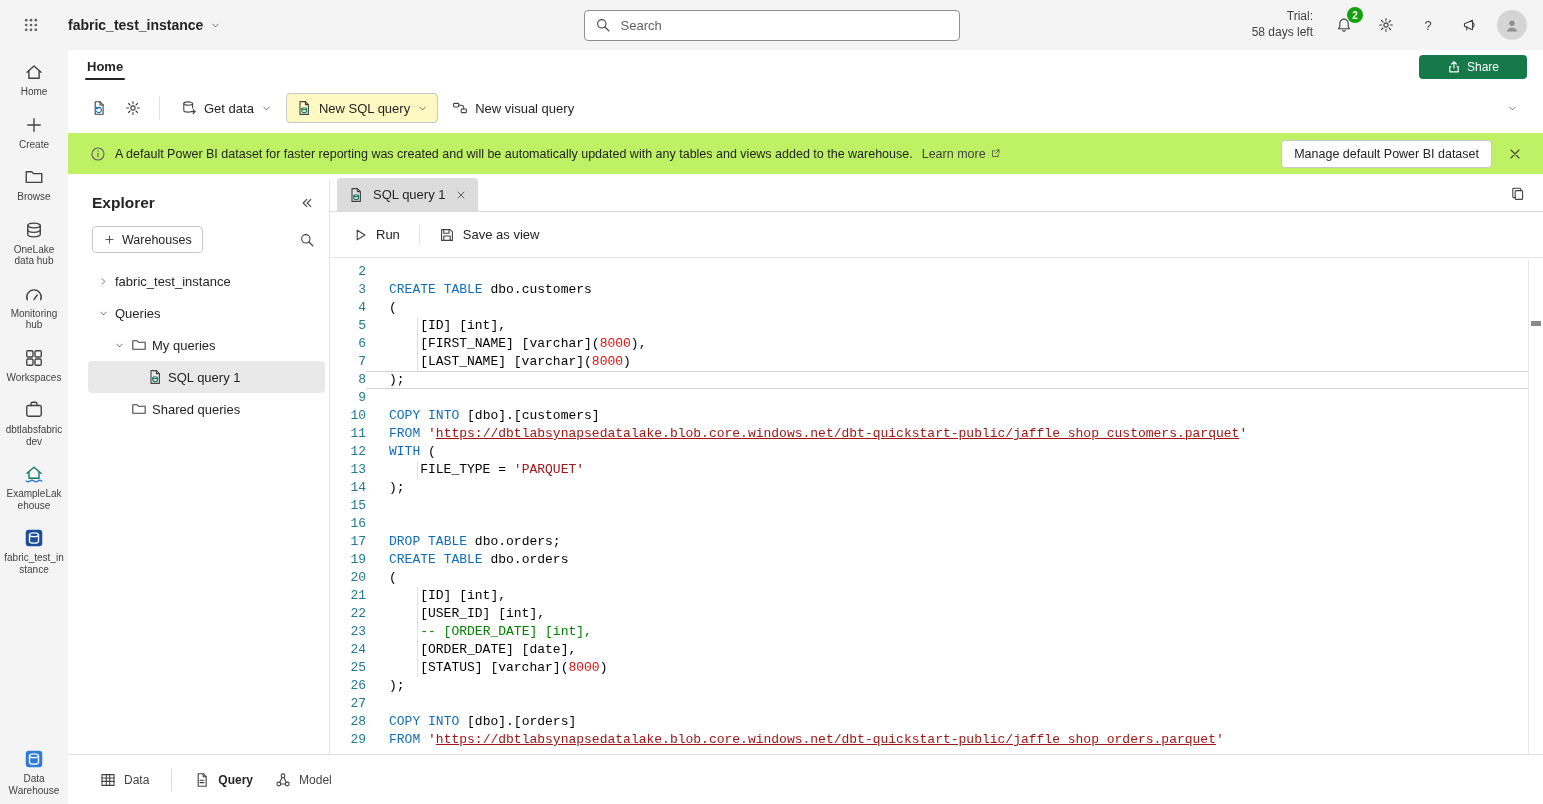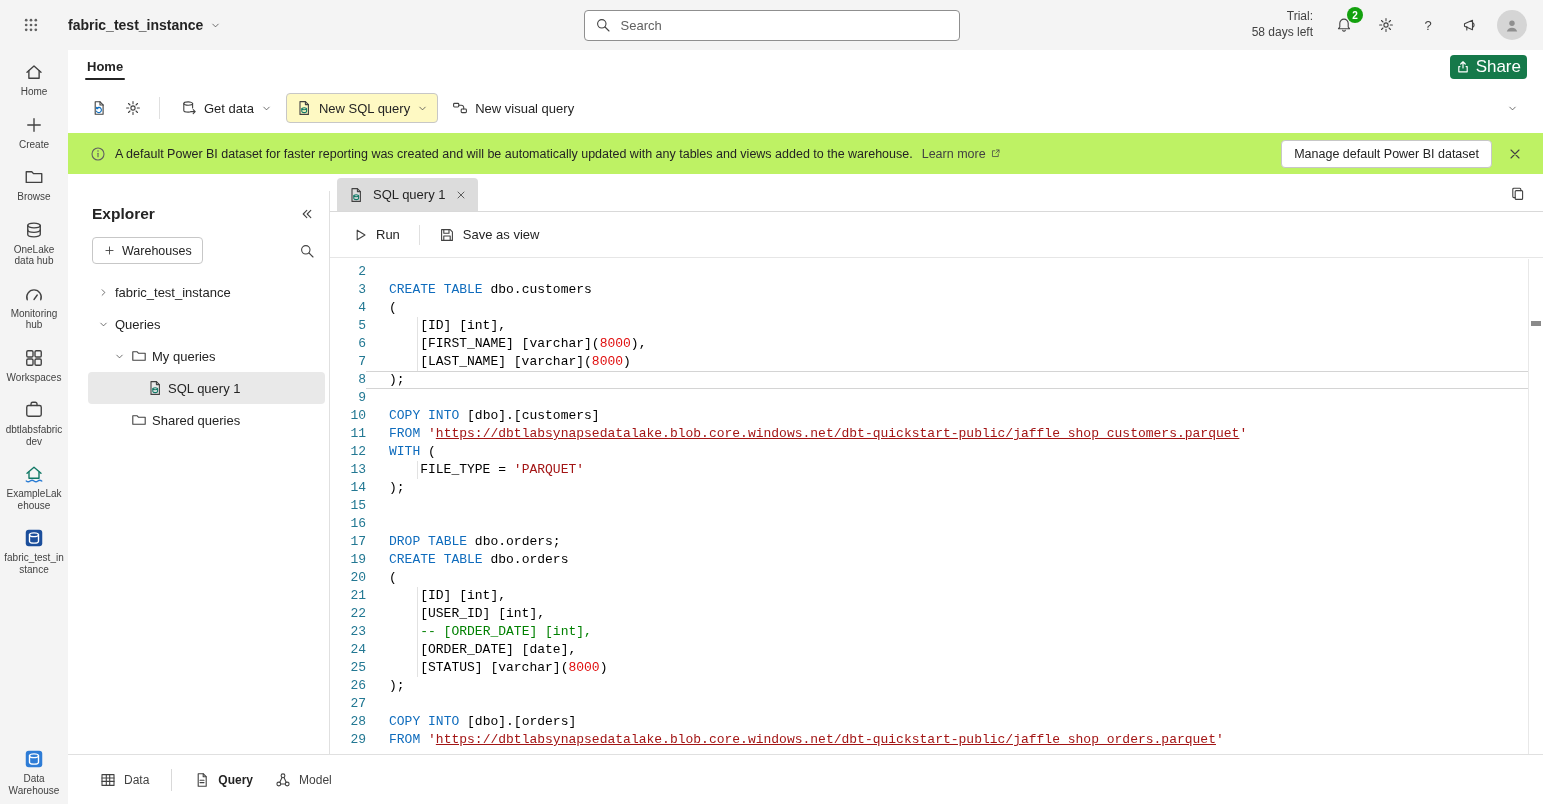--- a/index.html
+++ b/index.html
@@ -26,38 +26,38 @@
   .rail{position:absolute;left:0;top:50px;bottom:0;width:68px;background:#f4f4f4;display:flex;flex-direction:column;align-items:center;padding-top:12px;gap:17px;box-sizing:border-box;z-index:5;}
   .rail-item{display:flex;flex-direction:column;align-items:center;gap:4px;width:64px;cursor:pointer;}
   .rail-item .icon svg{width:20px;height:20px;}
   .rail-label{font-size:10px;color:#424242;text-align:center;line-height:1.15;overflow-wrap:anywhere;padding:0 2px;}
   .rail-item.pinned{margin-top:auto;margin-bottom:8px;}
 
   
   .ribbon-tabs{position:absolute;left:68px;right:0;top:50px;height:33px;background:#fff;display:flex;align-items:center;padding:0 16px;box-sizing:border-box;}
   .home-tab{font-size:13px;font-weight:700;position:relative;padding:7px 3px;cursor:pointer;}
   .home-tab::after{content:'';position:absolute;left:1px;right:1px;bottom:1px;height:2px;background:#242424;border-radius:2px;}
-  .share-btn{margin-left:auto;display:flex;align-items:center;gap:6px;background:var(--accent-green,#15794a);color:#fff;font-size:17px;height:24px;padding:0 6px;border:none;border-radius:4px;cursor:pointer;font-family:inherit;}
+  .share-btn{margin-left:auto;display:flex;align-items:center;gap:6px;background:var(--accent-green,#15794a);color:#fff;font-size:12px;height:24px;padding:0 28px;border:none;border-radius:4px;cursor:pointer;font-family:inherit;}
   .share-btn .icon svg{width:14px;height:14px;}
 
   .ribbon-toolbar{position:absolute;left:68px;right:0;top:83px;height:50px;background:#fff;display:flex;align-items:center;padding:0 16px;gap:4px;box-sizing:border-box;}
   .tb-iconbtn{width:30px;height:28px;display:flex;align-items:center;justify-content:center;border-radius:4px;cursor:pointer;}
   .tb-divider{width:1px;height:22px;background:#e0e0e0;margin:0 7px;}
   .tb-btn{display:flex;align-items:center;gap:7px;height:30px;padding:0 9px;font-size:13px;border-radius:4px;border:1px solid transparent;cursor:pointer;background:transparent;color:#242424;font-family:inherit;}
   .tb-btn.active{background:#fef9c3;border-color:#c7c7c7;}
   .tb-overflow{margin-left:auto;}
 
   
   .banner{position:absolute;left:68px;right:0;top:133px;height:41px;background:#bef264;display:flex;align-items:center;padding:0 14px 0 22px;gap:9px;font-size:12.5px;color:#242424;box-sizing:border-box;}
   .banner-link{display:inline-flex;align-items:center;gap:4px;color:#424242;cursor:pointer;white-space:nowrap;}
   .manage-btn{margin-left:auto;background:#fff;border:1px solid #c7c7c7;border-radius:4px;height:28px;padding:0 12px;font-size:12.5px;cursor:pointer;font-family:inherit;color:#242424;white-space:nowrap;}
   .banner-close{width:28px;height:28px;display:flex;align-items:center;justify-content:center;cursor:pointer;}
 
   
-  .explorer{position:absolute;left:84px;width:246px;top:191px;bottom:50px;background:#fff;border-right:1px solid #e0e0e0;box-sizing:border-box;padding-top:10px;}
+  .explorer{position:absolute;left:84px;width:246px;top:180px;bottom:50px;background:#fff;border-right:1px solid #e0e0e0;box-sizing:border-box;padding-top:10px;}
   .explorer-header{display:flex;align-items:center;padding:4px 14px 14px 8px;}
   .explorer-title{font-size:15.5px;font-weight:700;}
   .collapse-btn{margin-left:auto;cursor:pointer;}
   .warehouses-row{display:flex;align-items:center;padding:0 14px 12px 8px;}
   .warehouses-btn{display:flex;align-items:center;gap:6px;height:27px;padding:0 10px;border:1px solid #c7c7c7;border-radius:4px;font-size:12.5px;background:#fff;cursor:pointer;font-family:inherit;color:#242424;}
   .warehouses-btn .icon svg{width:13px;height:13px;}
   .explorer-search{margin-left:auto;cursor:pointer;}
   .tree-row{display:flex;align-items:center;height:32px;font-size:13px;gap:5px;margin:0 4px;border-radius:4px;cursor:pointer;}
   .tree-row.selected{background:#e9e9e9;}
   .tree-chevron{width:14px;display:inline-flex;justify-content:center;flex:0 0 14px;}

